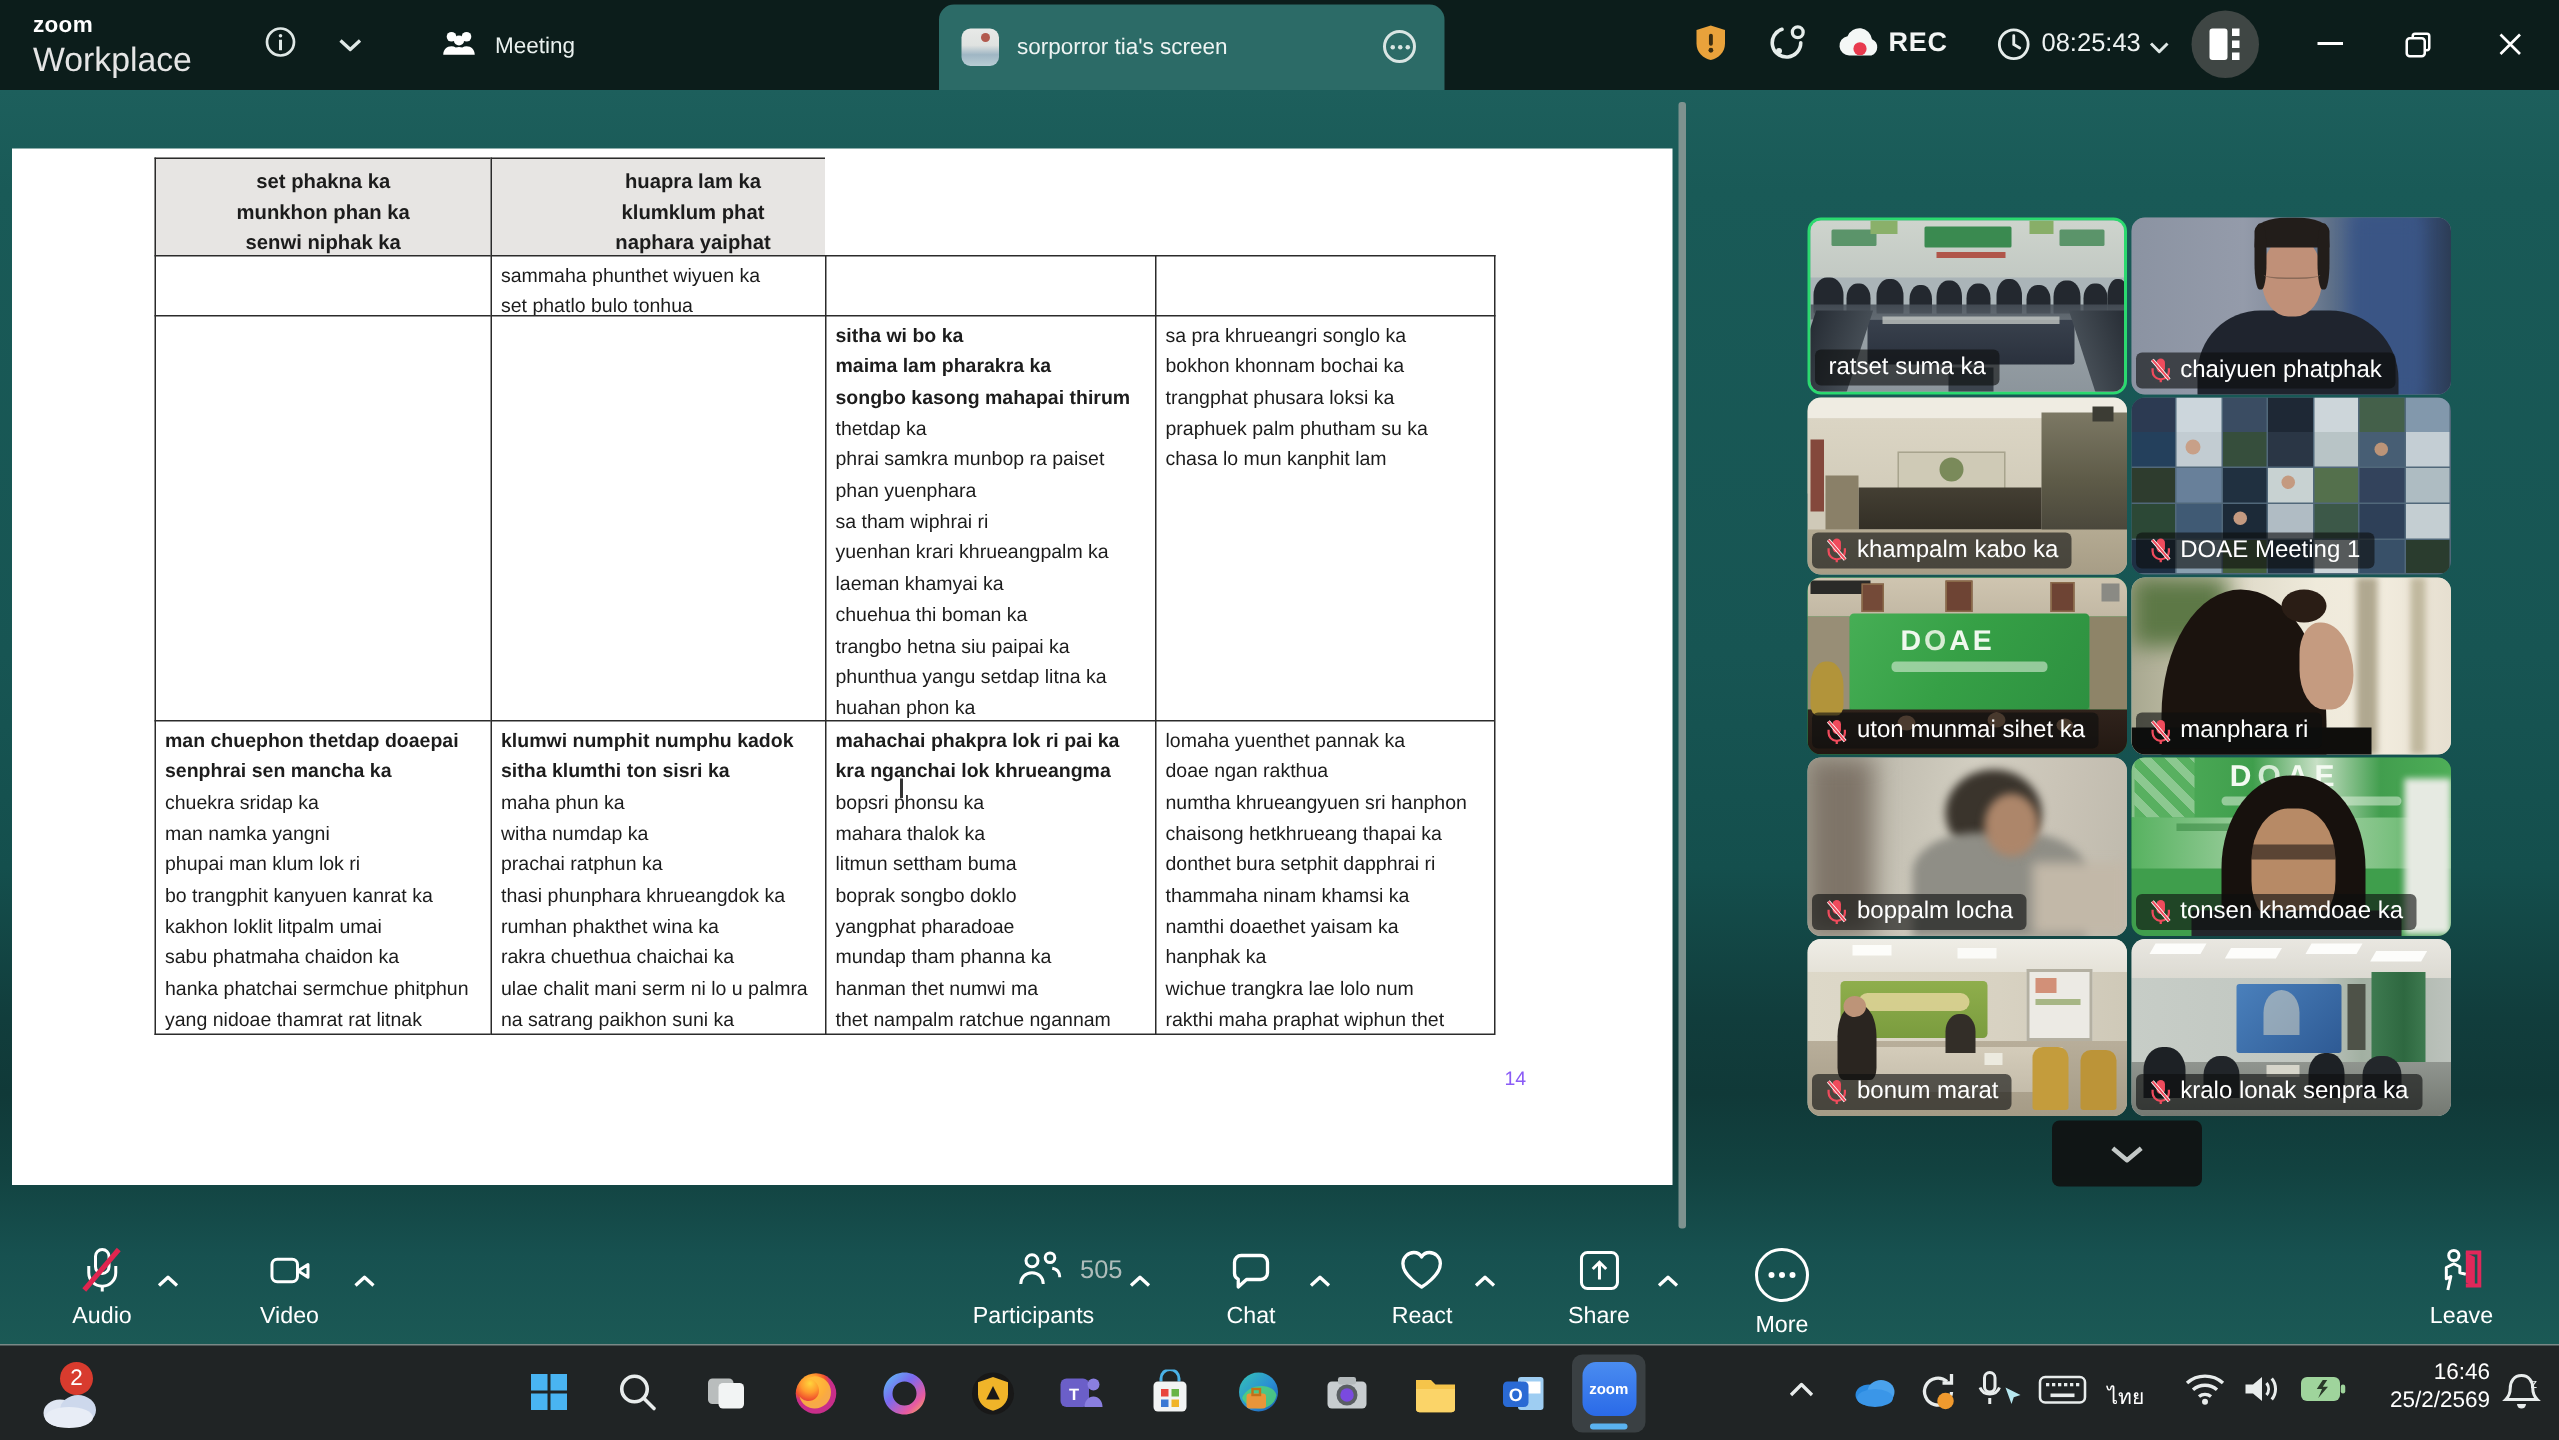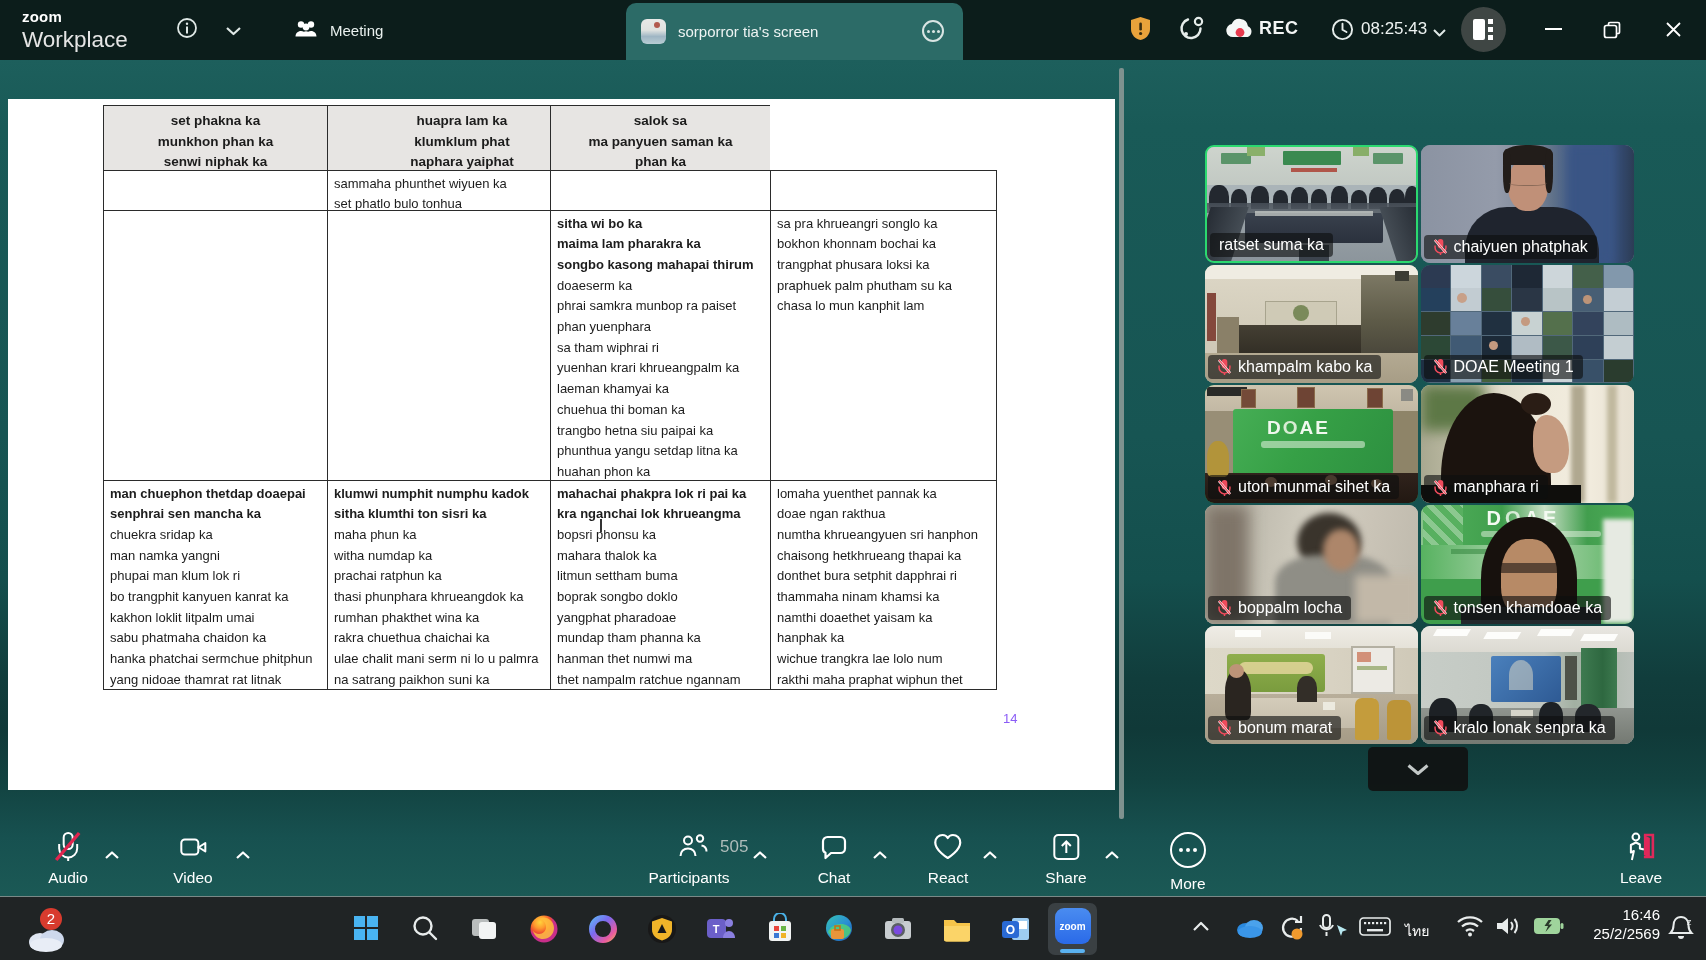--- a/index.html
+++ b/index.html
@@ -51,39 +51,34 @@
           <div class="cell hdr" style="left:0px;top:0px;width:224px;height:64.5px;">
             <div class="b">set phakna ka</div>
 <div class="b">munkhon phan ka</div>
 <div class="b">senwi niphak ka</div>
           </div>
 <div class="cell hdr" style="left:224px;top:0px;width:223px;height:64.5px;padding-left:46px;">
             <div class="b">huapra lam ka</div>
 <div class="b">klumklum phat</div>
 <div class="b">naphara yaiphat</div>
           </div>
-<div class="cell hdr" style="left:447px;top:0px;width:220px;height:64.5px;">
-            <div class="b">salok sa</div>
-<div class="b">ma panyuen saman ka</div>
-<div class="b">phan ka</div>
-          </div>
 <div class="cell bd" style="left:0px;top:64.5px;width:224px;height:40.0px;"></div>
 <div class="cell bd" style="left:224px;top:64.5px;width:223px;height:40.0px;">
             <div>sammaha phunthet wiyuen ka</div>
 <div>set phatlo bulo tonhua</div>
           </div>
 <div class="cell bd" style="left:447px;top:64.5px;width:220px;height:40.0px;"></div>
 <div class="cell bd" style="left:667px;top:64.5px;width:227px;height:40.0px; border-right:1px solid #2b2b2b;"></div>
 <div class="cell bd" style="left:0px;top:104.5px;width:224px;height:270.0px;"></div>
 <div class="cell bd" style="left:224px;top:104.5px;width:223px;height:270.0px;"></div>
 <div class="cell bd" style="left:447px;top:104.5px;width:220px;height:270.0px;">
             <div class="b">sitha wi bo ka</div>
 <div class="b">maima lam pharakra ka</div>
 <div class="b">songbo kasong mahapai thirum</div>
-<div>doaeserm ka</div>
+<div>thetdap ka</div>
 <div>phrai samkra munbop ra paiset</div>
 <div>phan yuenphara</div>
 <div>sa tham wiphrai ri</div>
 <div>yuenhan krari khrueangpalm ka</div>
 <div>laeman khamyai ka</div>
 <div>chuehua thi boman ka</div>
 <div>trangbo hetna siu paipai ka</div>
 <div>phunthua yangu setdap litna ka</div>
 <div>huahan phon ka</div>
           </div>

